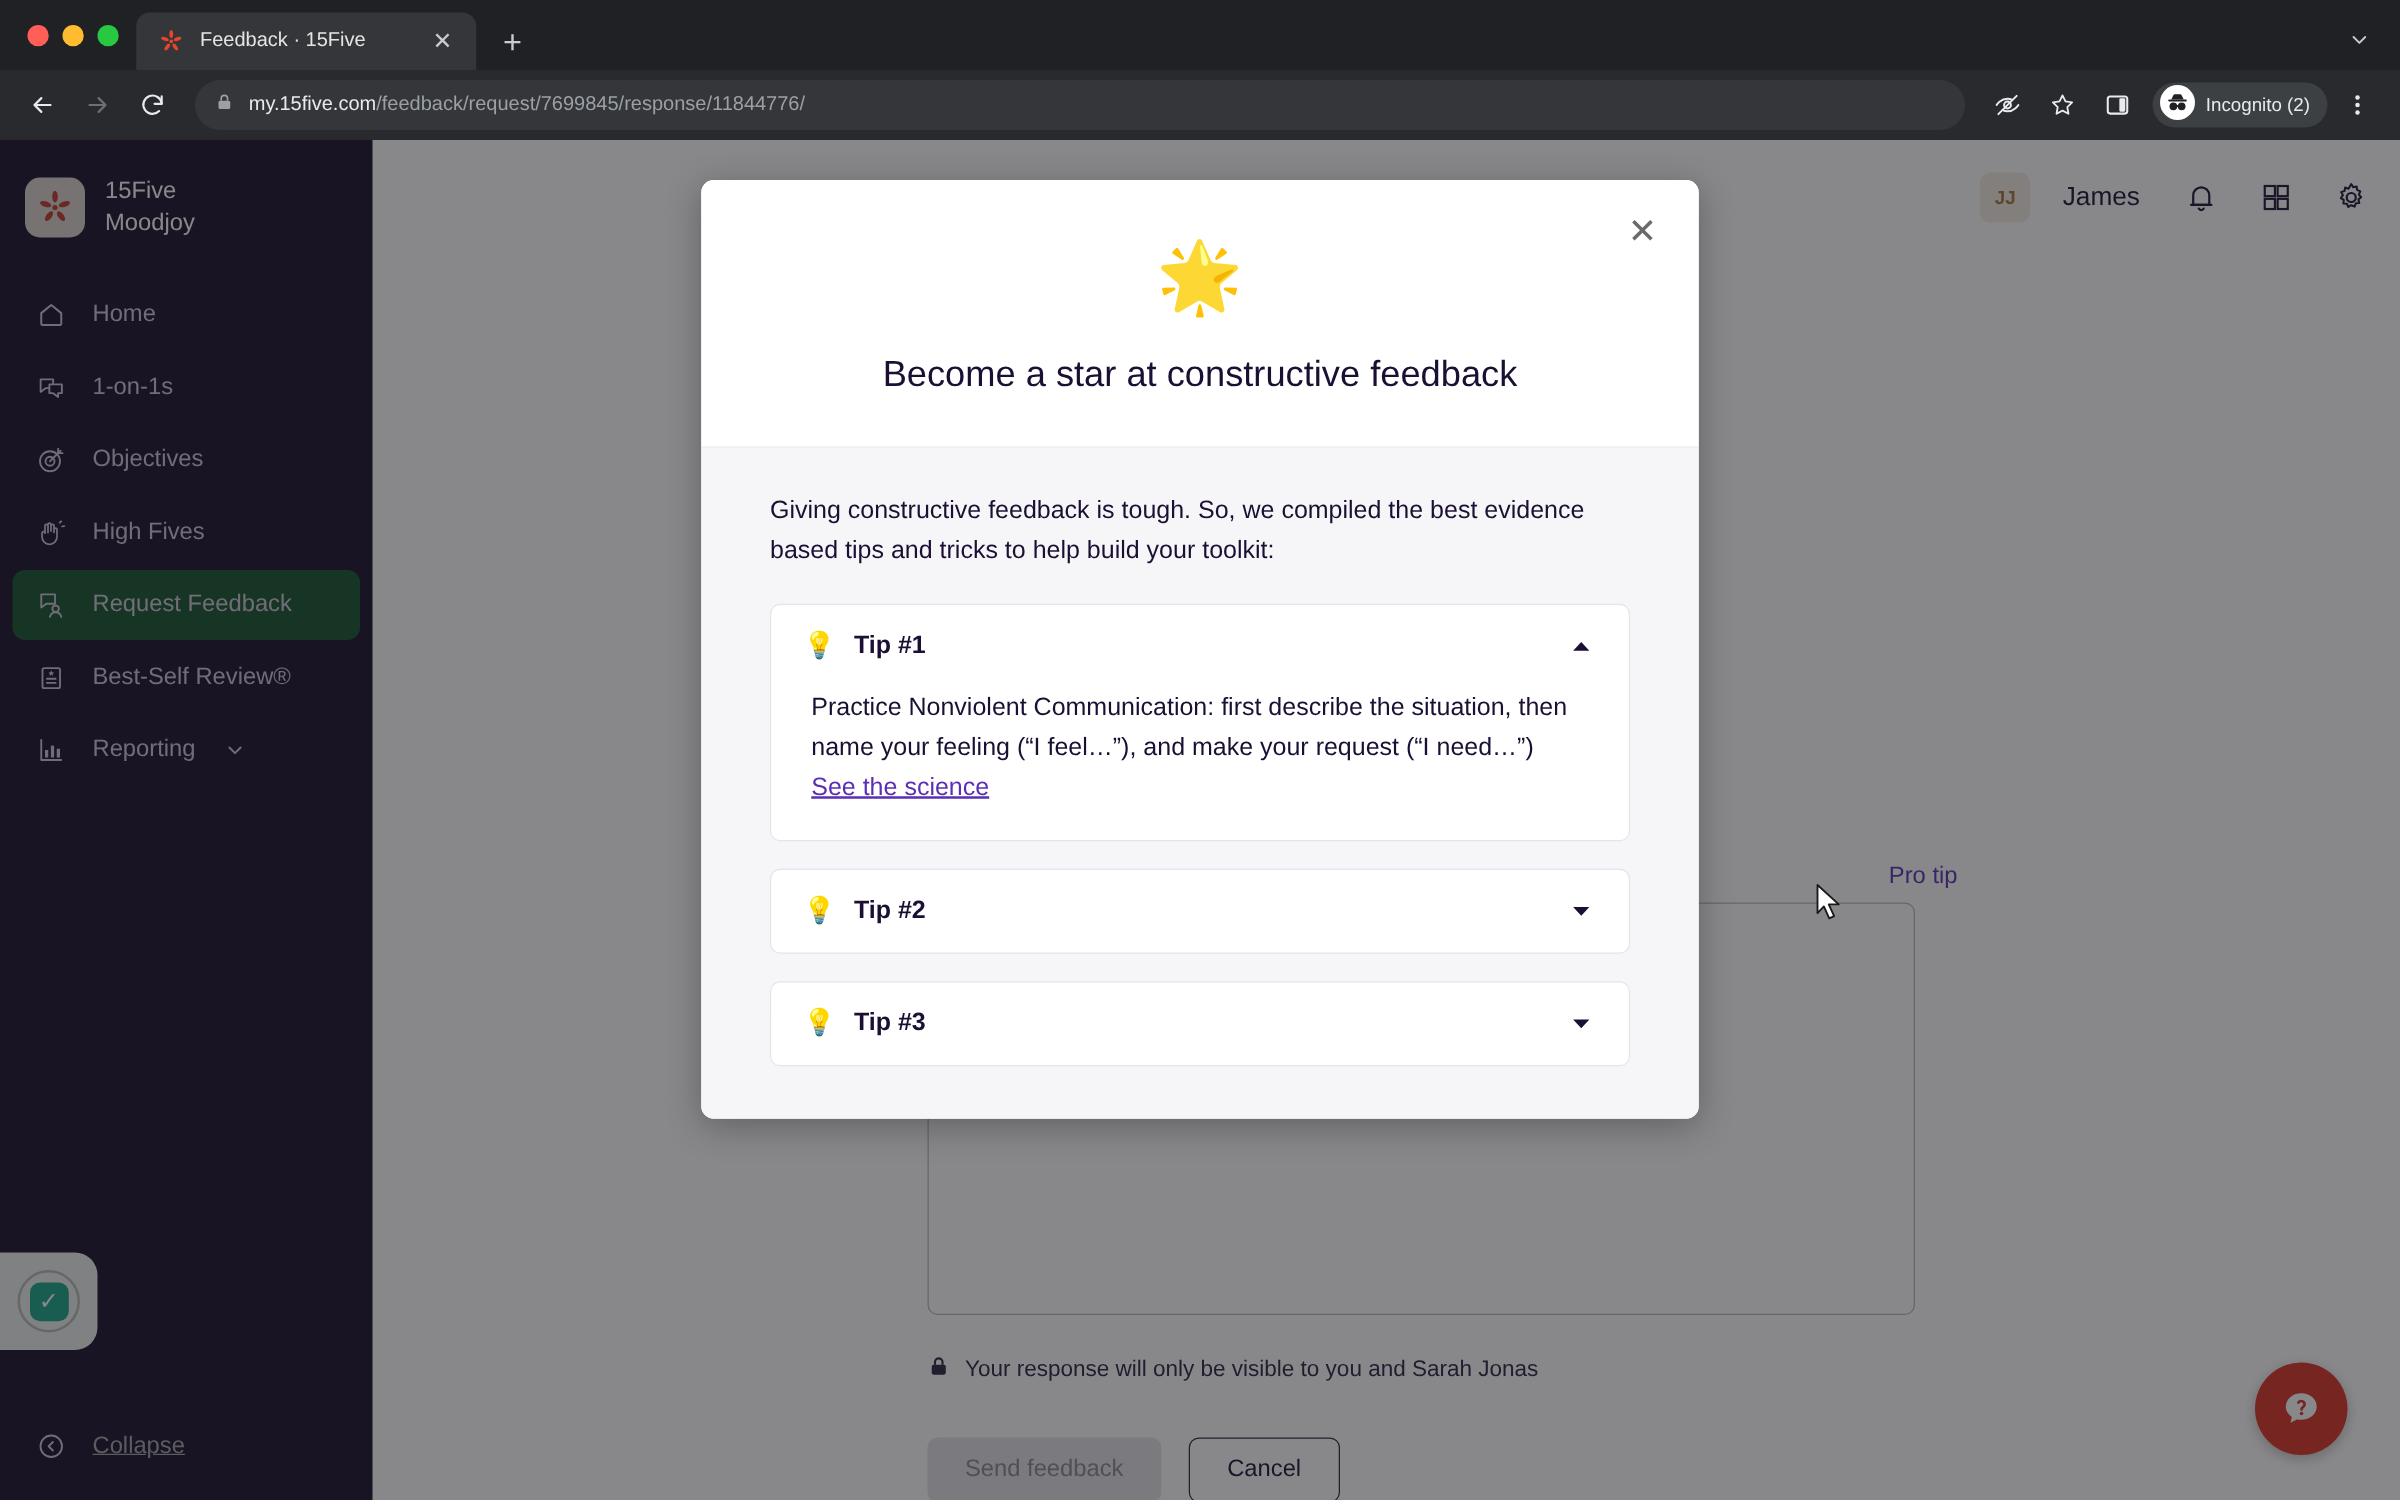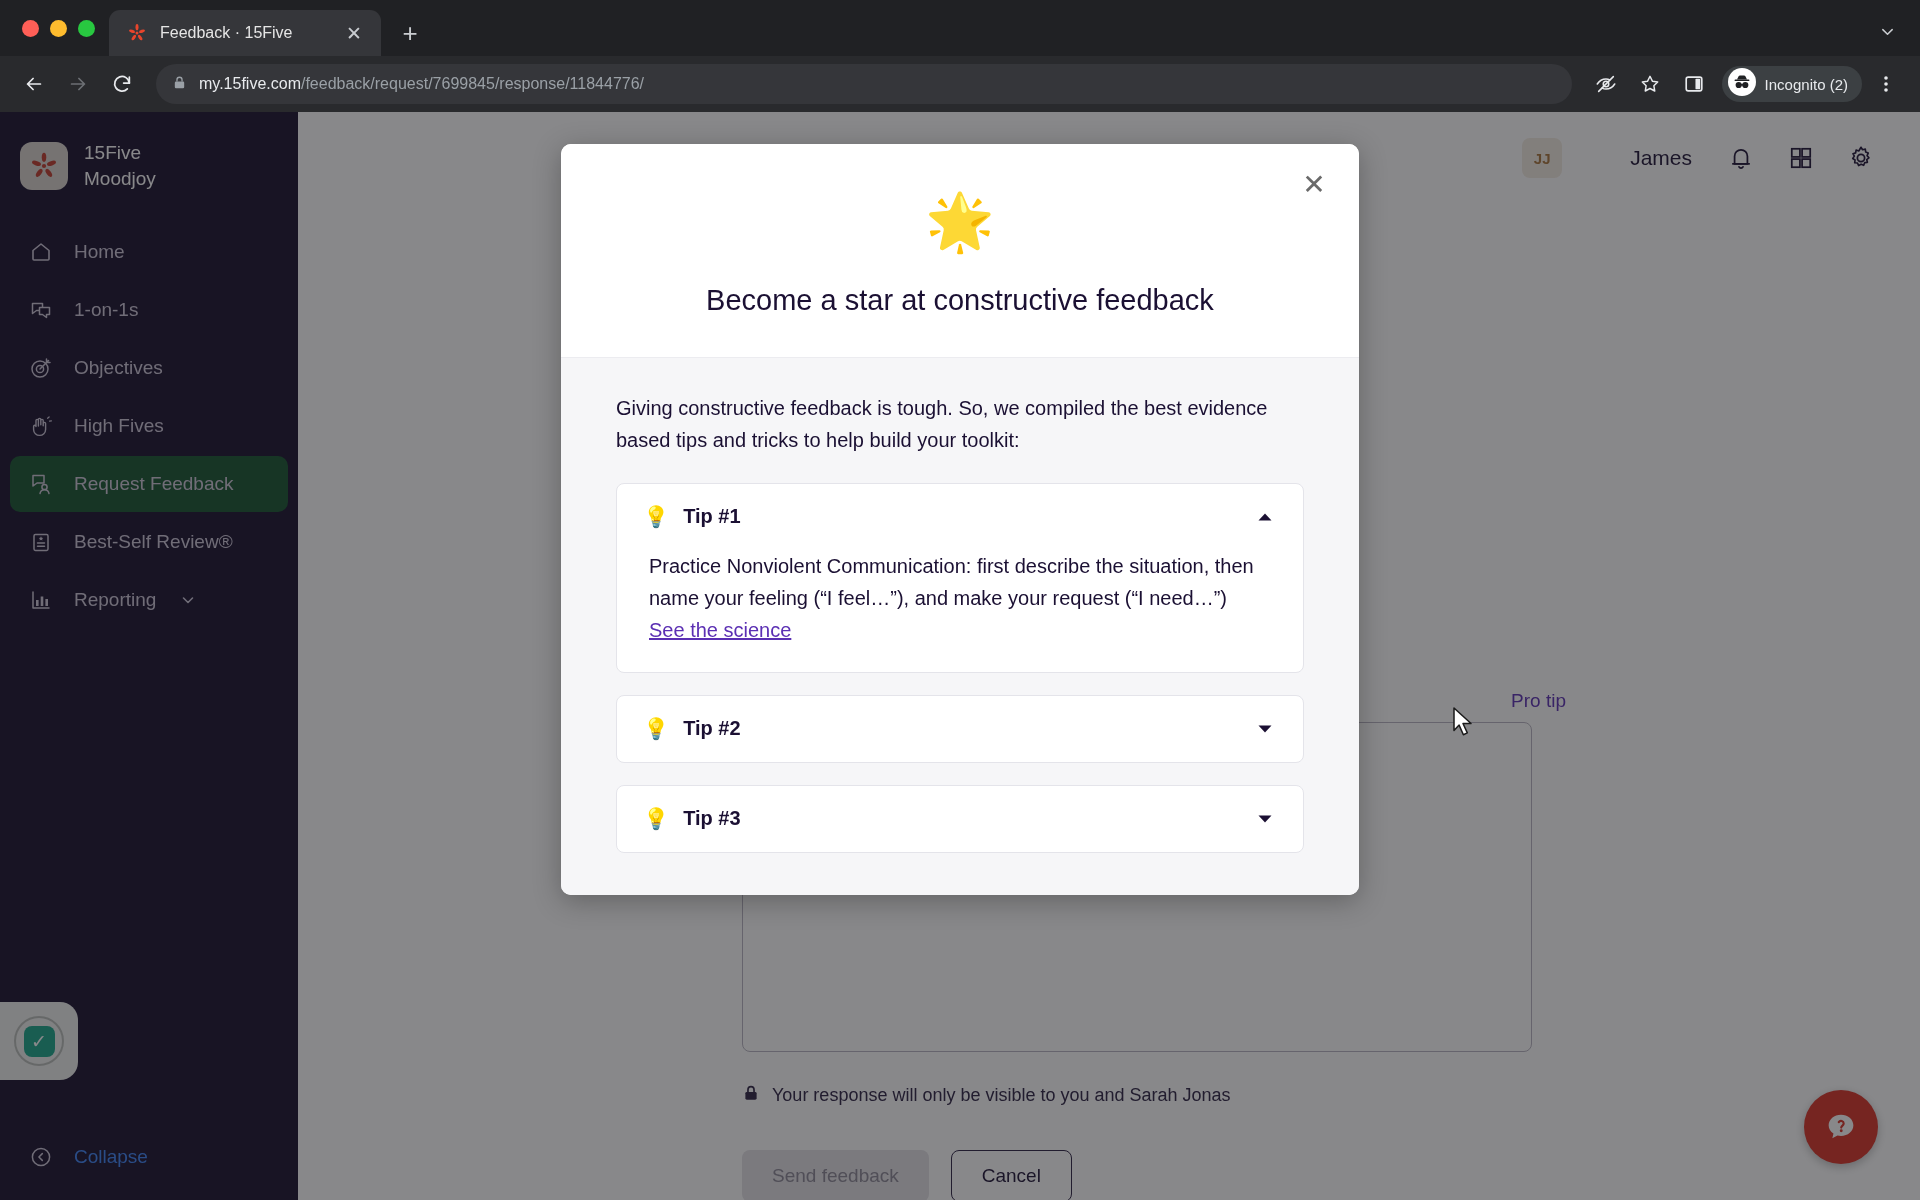--- a/index.html
+++ b/index.html
@@ -113,35 +113,35 @@
     width: 50px; height: 50px; border-radius: 50%;
     border: 2px solid #b9bdb9; display: flex; align-items: center; justify-content: center;
   }
   .ext-check {
     width: 31px; height: 31px; border-radius: 8px; background: #17a589;
     display: flex; align-items: center; justify-content: center;
     color: #fff; font-size: 19px; line-height: 1;
   }
   .collapse {
     display: flex; align-items: center; gap: 20px;
-    padding: 0 28px; height: 50px; color: #3b82f6; font-size: 19px;
+    padding: 0 28px; height: 50px; color: #a3a3a3; font-size: 19px; text-decoration: underline;
   }
 
   
   .page { position: absolute; left: 298px; top: 0; right: 0; bottom: 0; background: #ffffff; }
   .topbar {
     height: 92px; display: flex; align-items: center; justify-content: flex-end;
-    gap: 26px; padding-right: 42px;
+    gap: 26px; padding-right: 22px;
   }
   .avatar-chip {
     width: 40px; height: 40px; border-radius: 8px; background: #f3ece2;
     display: flex; align-items: center; justify-content: center;
     color: #a8743a; font-size: 15px; font-weight: bold;
   }
-  .topbar-name { font-size: 21px; color: #1b1033; margin-right: 6px; margin-left: 42px; }
+  .topbar-name { font-size: 21px; color: #1b1033; margin-right: 6px; }
   .topbar-ic { width: 34px; height: 34px; display: flex; align-items: center; justify-content: center; color: #1b1033; }
 
   .content-card {
     margin: 18px 42px 0 74px; background: #fff;
     border-radius: 14px; min-height: 900px; position: relative;
   }
   .protip-row { position: absolute; right: 312px; top: 468px; }
   .protip { color: #5b2fb3; font-size: 19px; }
 
   .response-box {

